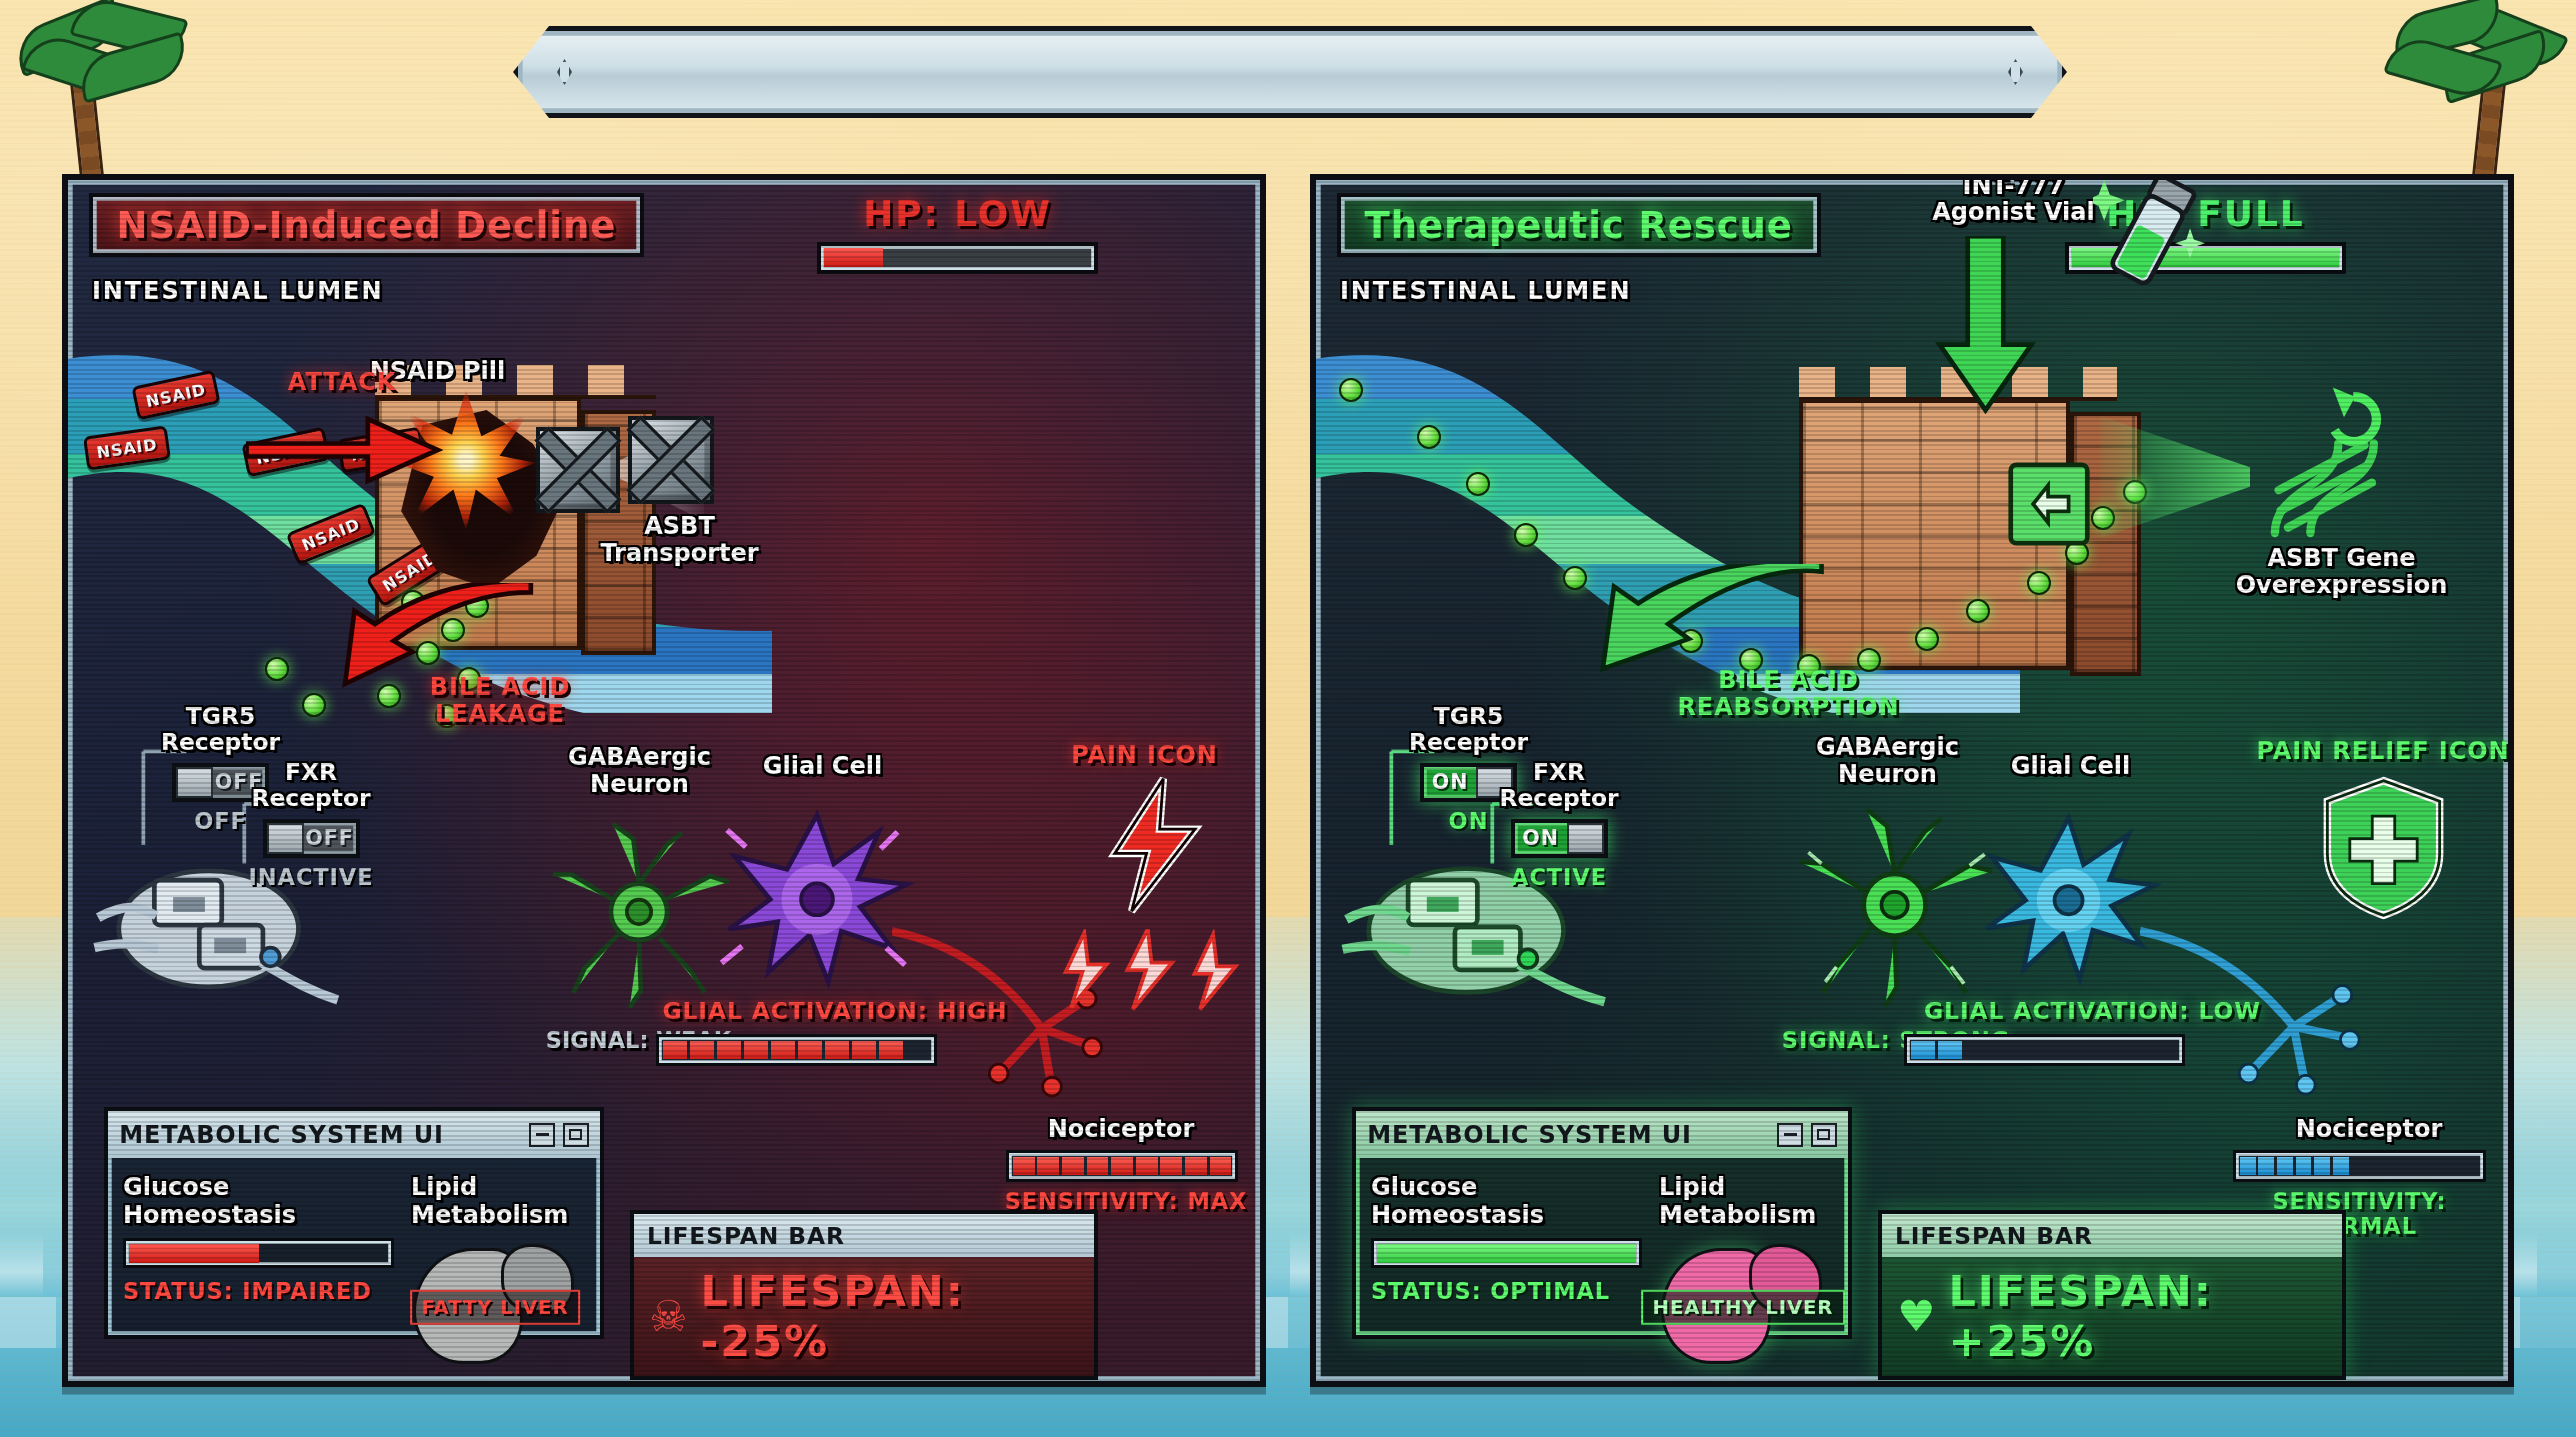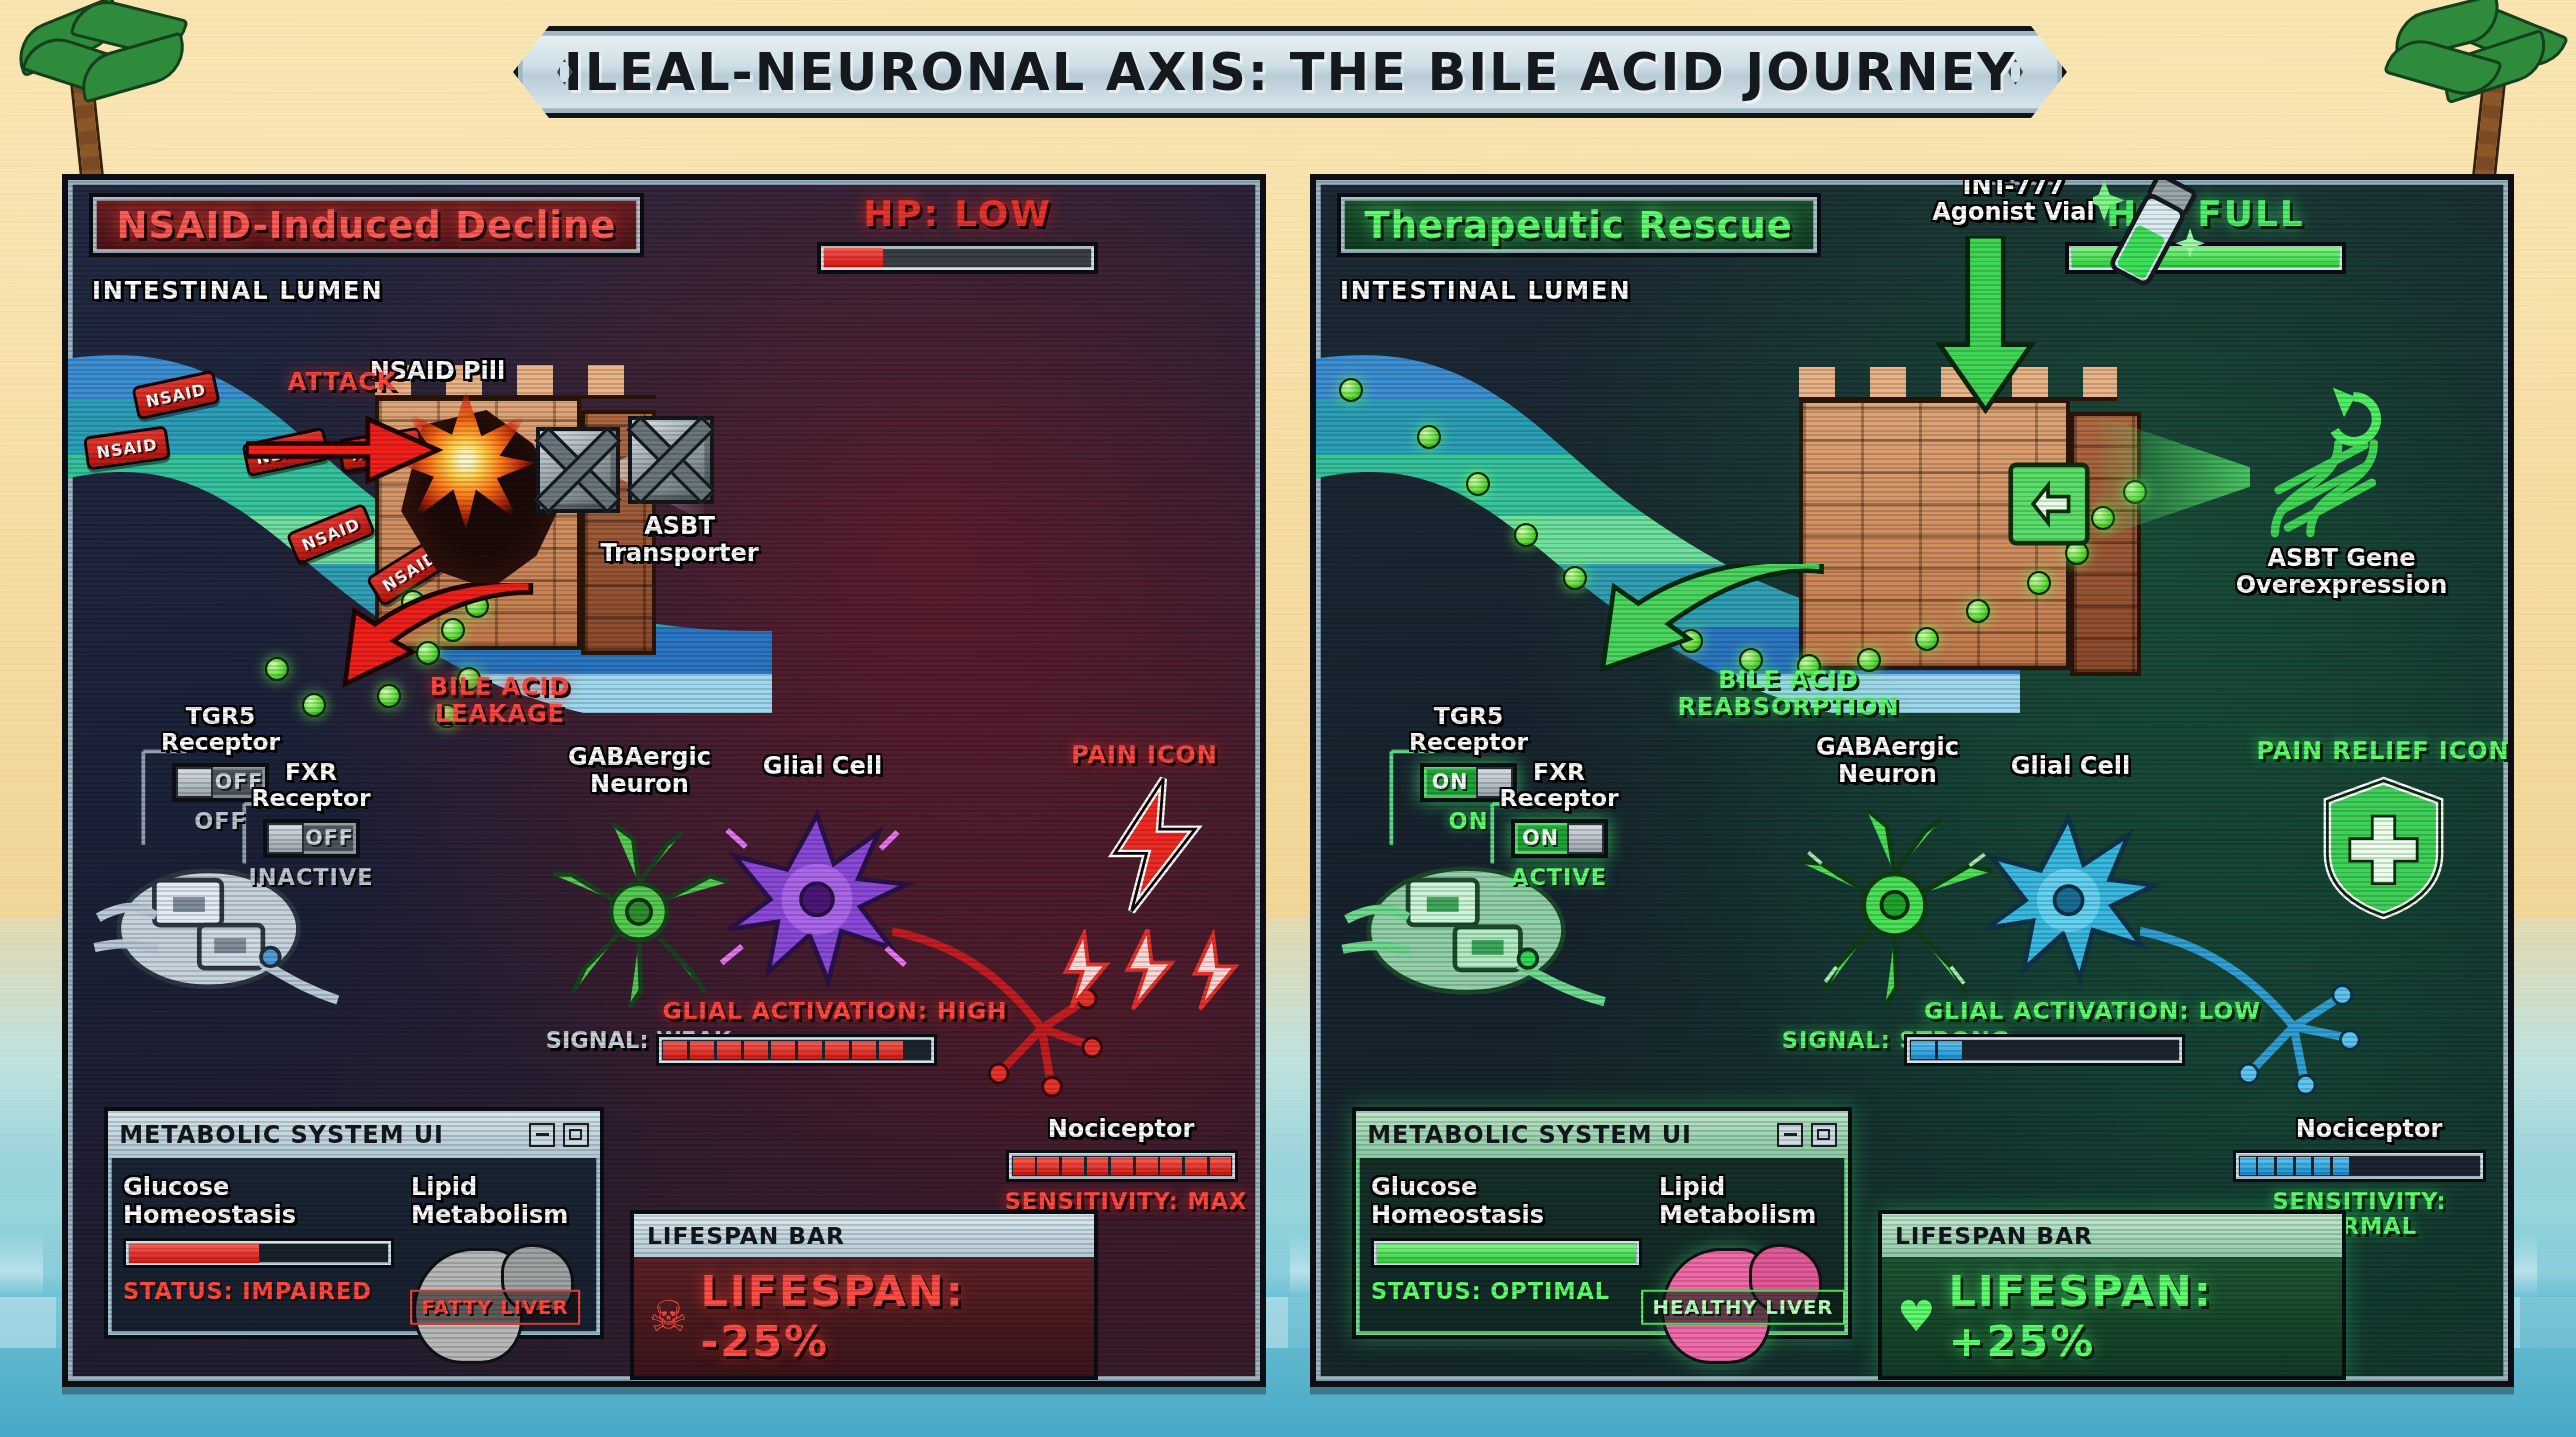--- a/index.html
+++ b/index.html
@@ -384,21 +384,20 @@
   <div class="trunk" style="right:58px;top:41px;transform:rotate(6deg);"></div>
   <div class="frond" style="right:-7.5px;top:5.6px;transform:rotate(22deg);"></div>
   <div class="frond" style="right:54px;top:-3.7px;transform:rotate(-14deg);"></div>
   <div class="frond" style="right:5.6px;top:36px;transform:rotate(-18deg);"></div>
   <div class="frond" style="right:58px;top:37px;transform:rotate(16deg);"></div>
 </div>
 
 <div class="banner-wrap">
   <div class="banner">
     <div class="banner-gem gem-l"></div>
-    <div class="banner-title">ILEAL-NEURONAL AXIS: THE BILE ACID JOURNEY</div>
     <div class="banner-gem gem-r"></div>
   </div>
 </div>
 
 <div class="panel" id="panel-left">
 
   <div class="chip chip-bad">
     <span>NSAID-Induced Decline</span>
   </div>
   <div class="lumen-label">INTESTINAL LUMEN</div>

